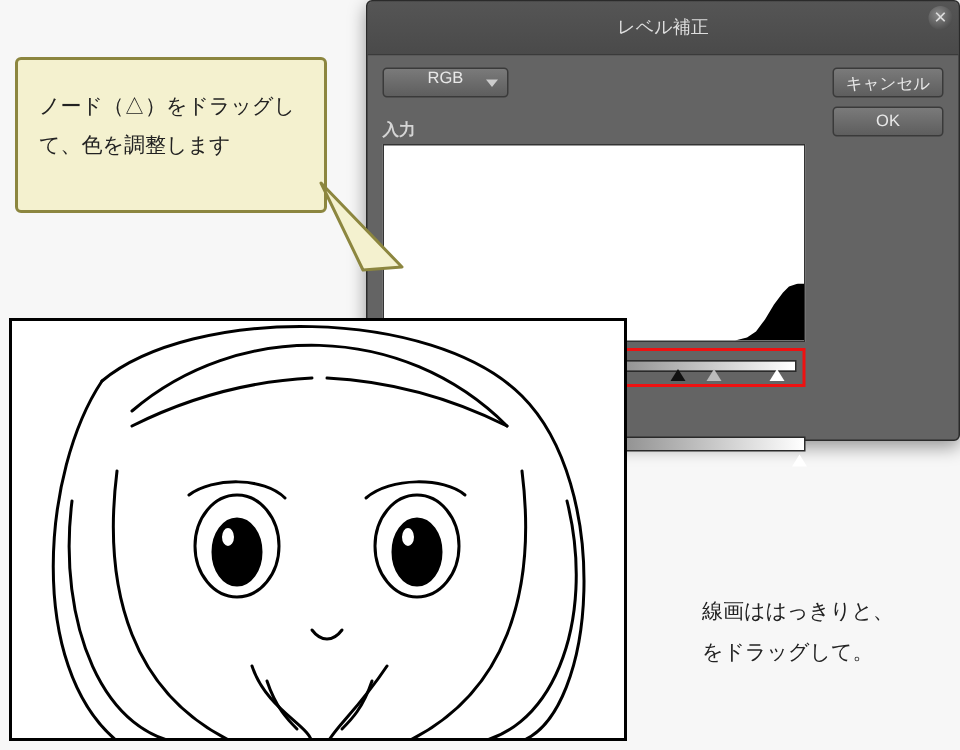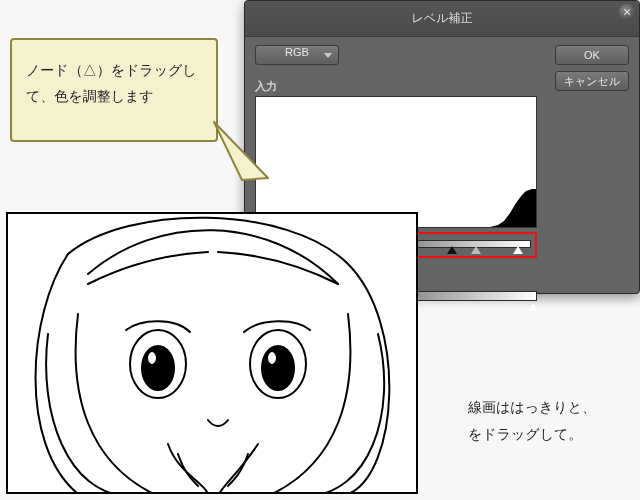--- a/index.html
+++ b/index.html
@@ -108,24 +108,24 @@
   </div>
   <div class="dialog-body">
 
     <div class="channel-select">
       <span>RGB</span>
       <span class="caret"></span>
     </div>
 
     <div class="btn-col">
       <div class="btn">
-          <span>OK</span>
+          <span>キャンセル</span>
         </div>
       <div class="btn">
-          <span>キャンセル</span>
+          <span>OK</span>
         </div>
     </div>
 
     <div class="group-label">入力</div>
     <div class="histogram-box">
       <div class="histogram-inner">
         <svg class="hist-shape" viewBox="0 0 46 38">
           <path d="M0 38 L8 36 L14 32 L20 24 L26 14 L32 6 L36 2 L42 0 L46 0 L46 38 Z" fill="#000"></path>
         </svg>
       </div>

